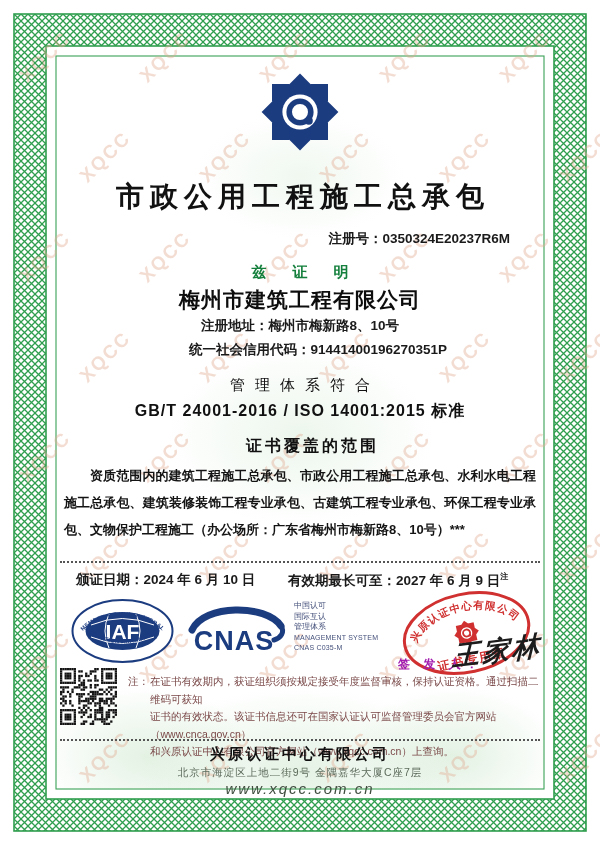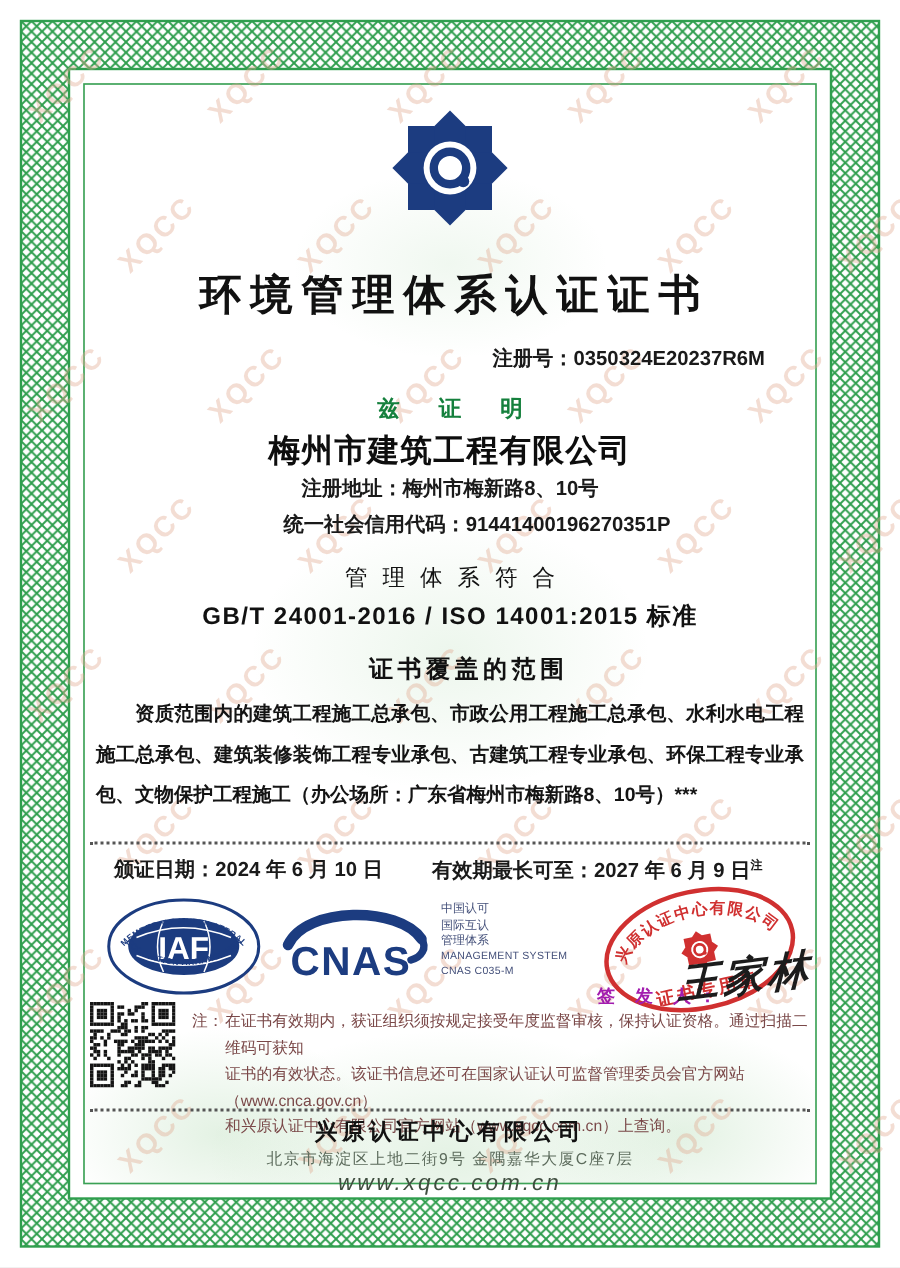--- a/index.html
+++ b/index.html
@@ -122,21 +122,21 @@
         <path d="M15,63 h22 v22 h-22 Z"></path>
         <path d="M15,15 h22 v22 h-22 Z"></path>
       </g>
       <circle cx="50" cy="50" r="22" fill="#ffffff"></circle>
       <circle cx="50" cy="50" r="13.5" fill="none" stroke="#1c3c80" stroke-width="7"></circle>
       <circle cx="61" cy="61" r="5" fill="#1c3c80"></circle>
       <rect x="52" y="52" width="5" height="5" fill="#ffffff" transform="rotate(45 54.5 54.5)"></rect>
     </svg>
   </div>
 
-  <div class="abs center title">环境管理体系认证证书</div>
+  <div class="abs center title">市政公用工程施工总承包</div>
   <div class="abs regline"><span>注册号：</span><span>0350324E20237R6M</span></div>
 
   <div class="abs center certify">兹证明</div>
   <div class="abs center company">梅州市建筑工程有限公司</div>
   <div class="abs center addr"><span>注册地址：</span><span>梅州市梅新路8、10号</span></div>
   <div class="abs center code"><span>统一社会信用代码：</span><span>91441400196270351P</span></div>
 
   <div class="abs center conform">管理体系符合</div>
   <div class="abs center standard">GB/T 24001-2016 / ISO 14001:2015 标准</div>
 

